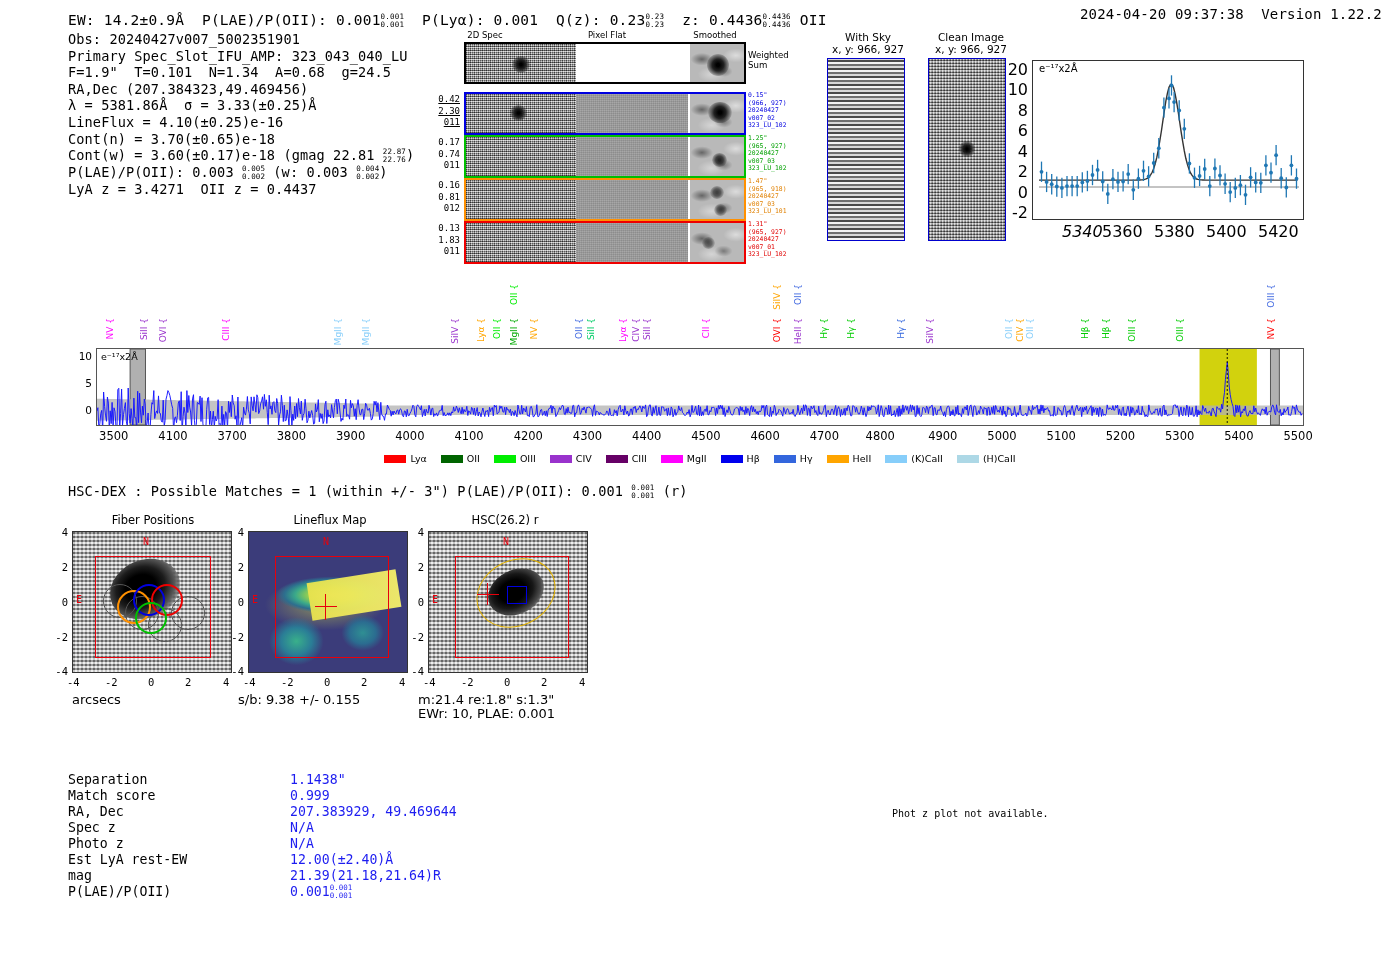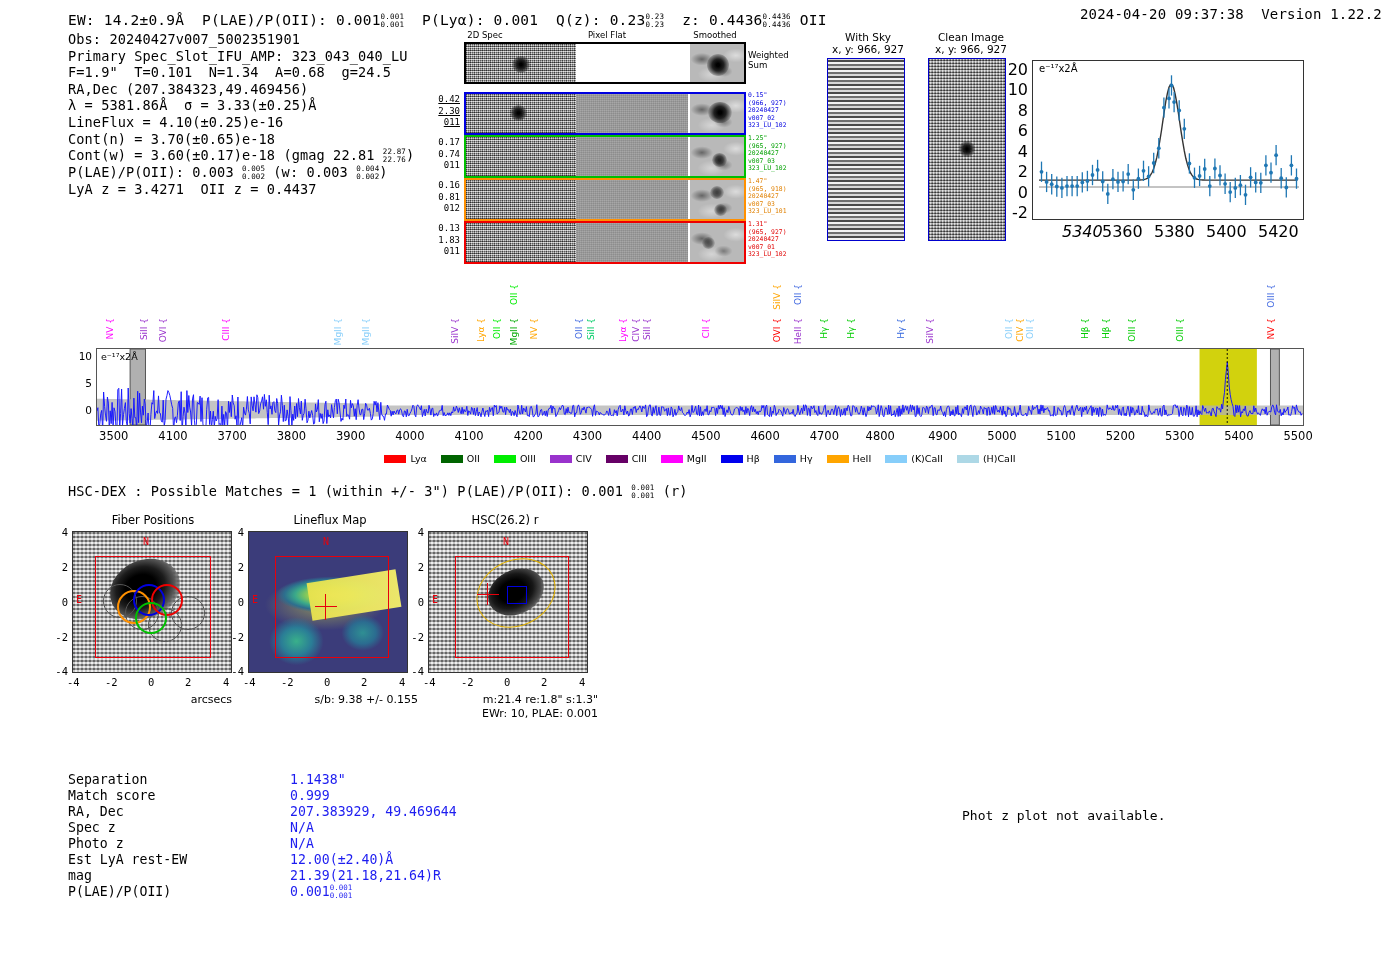--- a/index.html
+++ b/index.html
@@ -69,31 +69,31 @@
 
   
   .panel-title{position:absolute;font-size:11.5px;text-align:center;}
   .panelbox{position:absolute;border:1px solid #333;box-sizing:border-box;overflow:hidden;}
   .greysky{background:#c9c9c9;
     background-image:
       repeating-linear-gradient(0deg,rgba(255,255,255,.5) 0 2px,rgba(0,0,0,.28) 2px 4px),
       repeating-linear-gradient(90deg,rgba(0,0,0,.3) 0 2px,rgba(255,255,255,.35) 2px 4px);
     background-size:4px 4px,4px 4px;}
   .axnum{position:absolute;font-size:10.5px;color:#000;}
-  .axcap{position:absolute;font-size:11px;text-align:right;color:#000;line-height:13px;}
+  .axcap{position:absolute;font-size:13px;text-align:left;color:#000;line-height:13px;}
   .redbox{position:absolute;border:1px solid #e8000b;box-sizing:border-box;}
   .circ{position:absolute;border-radius:50%;box-sizing:border-box;}
   .Nmark{position:absolute;color:#e8000b;font-size:10px;}
   .Emark{position:absolute;color:#e8000b;font-size:10px;}
 
   
   #btbl{top:772px;left:68px;font-size:13.2px;line-height:15.2px;}
   #btbl .k{position:absolute;left:0;white-space:pre;}
   #btbl .v{position:absolute;left:222px;color:#1d1df0;white-space:pre;}
-  #photz{top:808px;left:962px;font-size:13px;}
+  #photz{top:808px;left:892px;font-size:10px;}
 </style>
 </head>
 <body>
 
 <div class="abs mono nowrap" id="hdr-line">
   <span>EW:</span>
   <span>14.2±0.9Å</span>&nbsp;
   <span>P(LAE)/P(OII):</span>
   <span>0.001</span><span class="fracbox"><span>0.001</span><span>0.001</span></span>&nbsp;
   <span>P(Lyα):</span>

